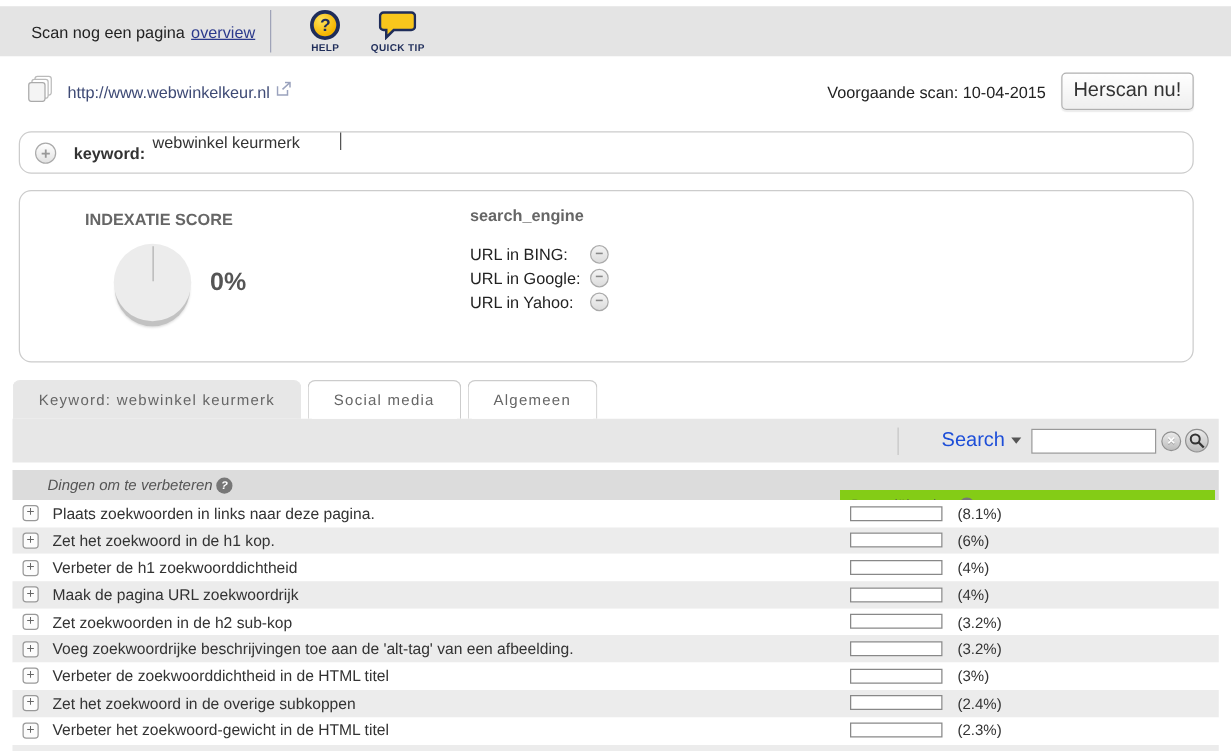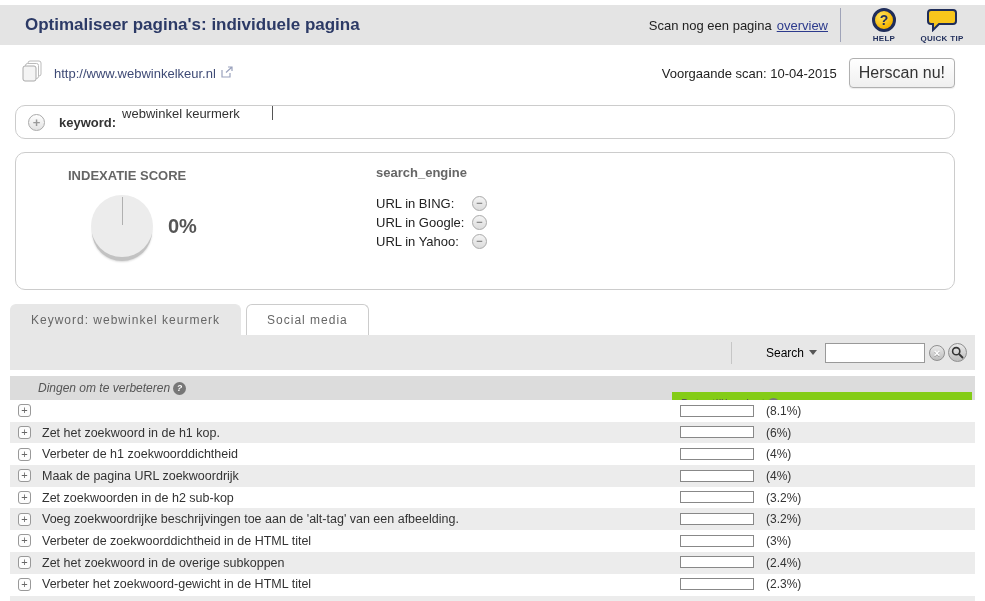--- a/index.html
+++ b/index.html
@@ -70,21 +70,21 @@
   
   .tabs { display:flex; margin:14px 0 0 10px; gap:5px; height:31px; }
   .tab { font-size:12px; color:#666; letter-spacing:1px; line-height:31px; padding:0 20px;
     background:#fff; border:1px solid #ccc; border-bottom:none; border-radius:6px 6px 0 0; cursor:pointer; }
   .tab.active { background:#e7e7e7; border-color:#e7e7e7; }
 
   
   .toolbar { margin:0 10px; height:35px; background:#e7e7e7; display:flex; align-items:center;
     justify-content:flex-end; padding-right:8px; }
   .toolbar .vdiv2 { width:1px; height:22px; background:#c6c6c6; margin-right:34px; }
-  .search-label { font-size:12px; color:#000000; cursor:pointer;text-align:right; }
+  .search-label { font-size:16px; color:#1d4ed8; cursor:pointer;text-align:right; }
   .tri-down { width:0; height:0; border-left:4px solid transparent; border-right:4px solid transparent;
     border-top:5px solid #555; margin:0 8px 0 5px; display:inline-block; }
   .search-input { width:100px; height:20px; border:1px solid #999; font-size:12px; padding:0 4px;
     background:#fff; }
   .round-btn { border-radius:50%; border:1px solid #909090; background:linear-gradient(#eaeaea,#bdbdbd);
     display:flex; align-items:center; justify-content:center; cursor:pointer; }
   .x-btn { width:16px; height:16px; margin-left:4px; color:#fff; font-size:11px; font-weight:bold;
     text-shadow:0 1px 0 rgba(0,0,0,.25); }
   .mag-btn { width:19px; height:19px; margin-left:3px; }
 
@@ -107,21 +107,20 @@
   .bar { position:absolute; left:670px; top:4.5px; width:74px; height:12px; border:1px solid #888;
     background:#fff; }
   .bar-fill { height:100%; background:#2e3a66; }
   .row-pct { position:absolute; left:756px; font-size:12px; color:#333; }
   .bottom-strip { margin:1px 10px 0 10px; height:8px; background:#ececec; }
 </style>
 </head>
 <body>
 
 <div class="header">
-  <div class="page-title">Optimaliseer pagina's: individuele pagina</div>
   <div class="header-right">
     <span class="scan-text">Scan nog een pagina</span>
     <a class="overview-link">overview</a>
     <div class="vdiv"></div>
     <div class="icon-btn">
       <div class="help-circle">?</div>
       <span class="icon-label">HELP</span>
     </div>
     <div class="icon-btn">
       <span class="bubble-wrap">
@@ -191,20 +190,21 @@
     </div>
   </div>
 </div>
 
 <div class="tabs">
 
     <div class="tab active">Keyword: webwinkel keurmerk</div>
 
     <div class="tab alt">Social media</div>
 
+    <div class="tab">Algemeen</div>
 
 </div>
 
 <div class="toolbar">
   <span class="vdiv2"></span>
   <span class="search-label">Search</span>
   <span class="tri-down"></span>
   <input class="search-input" value="" style="">
   <span class="round-btn x-btn">×</span>
   <span class="round-btn mag-btn">
@@ -224,20 +224,21 @@
     <span>Potentiële winst</span>
     <span class="q-icon">?</span>
     <span class="tri-down"></span>
   </div>
 </div>
 
 <div class="tbody">
 
     <div class="trow">
       <span class="expand-btn">+</span>
+      <span class="row-label">Plaats zoekwoorden in links naar deze pagina.</span>
       <span class="bar">
         <span class="bar-fill" style="width: 56.7%;"></span>
       </span>
       <span class="row-pct">(8.1%)</span>
     </div>
 
     <div class="trow alt">
       <span class="expand-btn">+</span>
       <span class="row-label">Zet het zoekwoord in de h1 kop.</span>
       <span class="bar">

